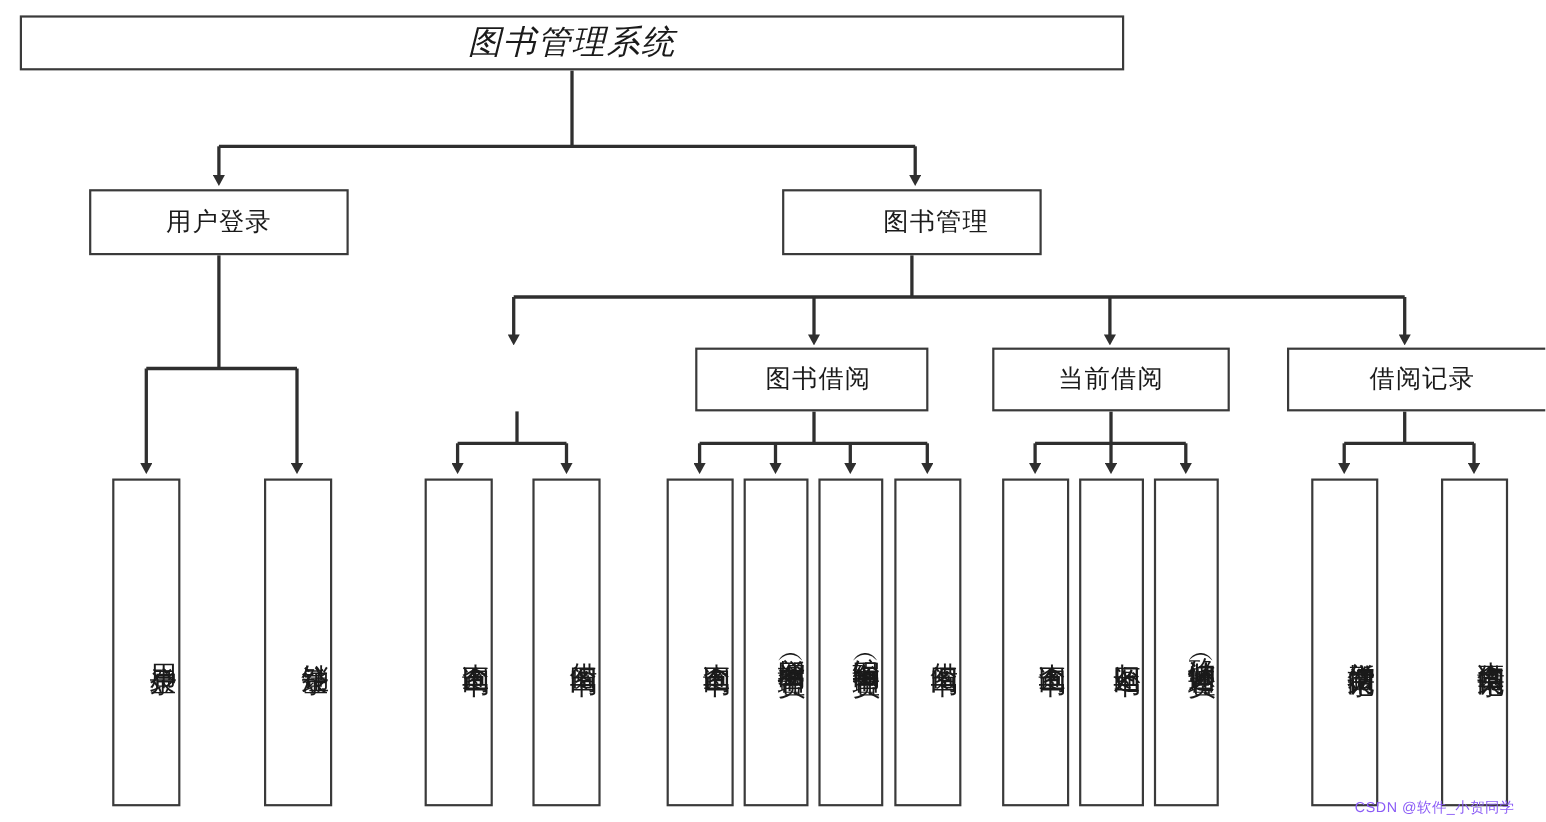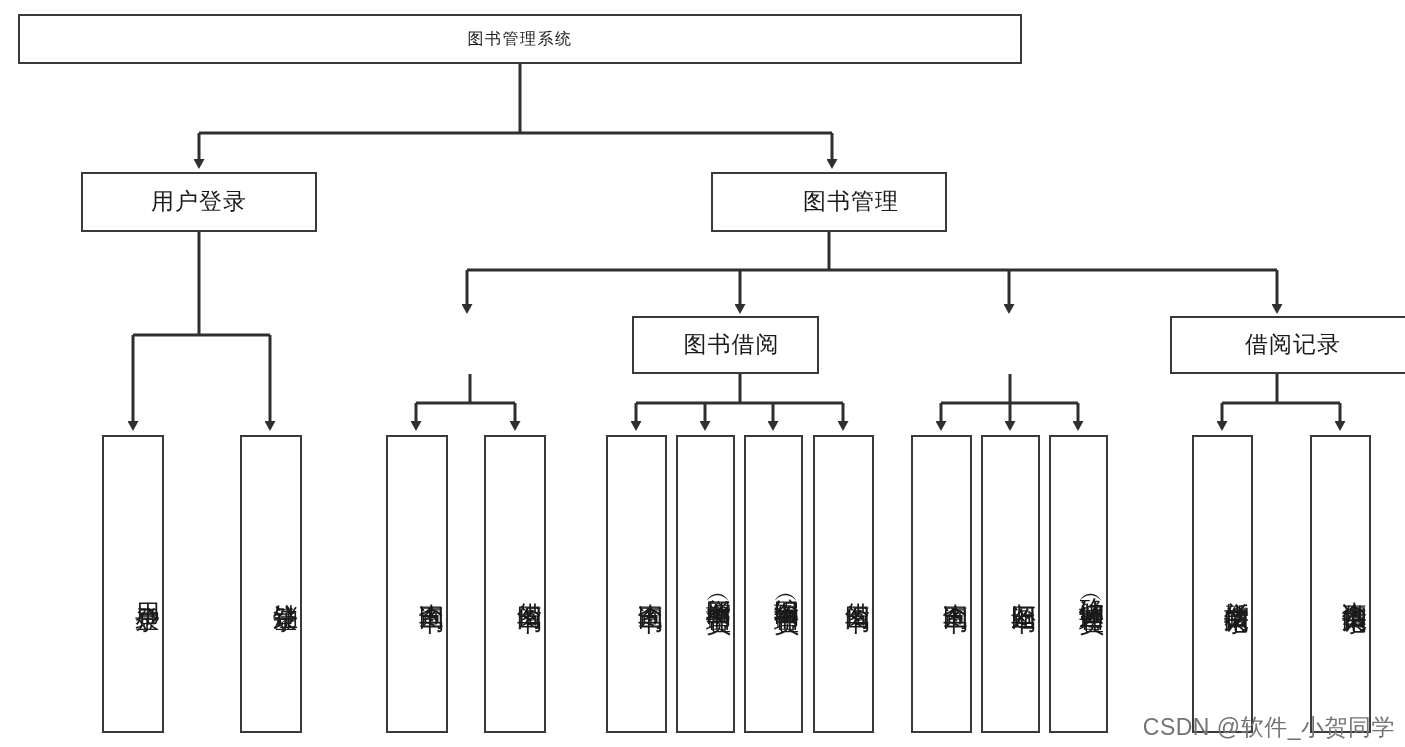--- a/index.html
+++ b/index.html
@@ -34,43 +34,44 @@
     align-items: center;
     justify-content: center;
     color: #1a1a1a;
     line-height: 1.18;
   }
   .node.horiz {
     font-size: 23px;
     letter-spacing: 1px;
   }
   .node.root {
-    font-size: 16px;
+    font-size: 30px;
     letter-spacing: 1.5px;
+    font-style: italic;
   }
   .node.vert {
     writing-mode: vertical-rl;
     text-orientation: upright;
     font-size: 25px;
     letter-spacing: 2px;
     align-items: flex-start;
     justify-content: center;
     padding-top: 6px;
   }
   .node.vert .vtext {
     writing-mode: vertical-rl;
     text-orientation: upright;
     display: block;
   }
   .watermark {
     position: absolute;
-    right: 10px;
+    right: 28px;
     bottom: 4px;
-    font-size: 23px;
-    color: #737373;
+    font-size: 13px;
+    color: #8b5cf6;
     letter-spacing: 0.5px;
     white-space: nowrap;
   }
 </style>
 </head>
 <body>
 
 <div id="canvas">
 
   <svg id="wires" viewBox="0 0 1405 747" xmlns="http://www.w3.org/2000/svg">
@@ -127,22 +128,25 @@
     <span>图书管理系统</span>
   </div>
 
   <div class="node horiz" style="left:81px; top:172px; width:236px; height:60px;">
     <span>用户登录</span>
   </div>
   <div class="node horiz" style="left:711px; top:172px; width:236px; height:60px;padding-left:44px;">
     <span>图书管理</span>
   </div>
 
-  <div class="node horiz" style="left:632px; top:316px; width:187px; height:58px;padding-left:12px;">
+  <div class="node horiz" style="left:632px; top:316px; width:212px; height:58px;padding-left:12px;">
     <span>图书借阅</span>
+  </div>
+  <div class="node horiz" style="left:902px; top:316px; width:216px; height:58px;">
+    <span>当前借阅</span>
   </div>
   <div class="node horiz" style="left:1170px; top:316px; width:246px; height:58px;">
     <span>借阅记录</span>
   </div>
 
   <div class="node vert" style="left:102px; top:435px; width:62px; height:298px;">
     <span class="vtext">用户登录</span>
   </div>
   <div class="node vert" style="left:240px; top:435px; width:62px; height:298px;">
     <span class="vtext">注销登录</span>

